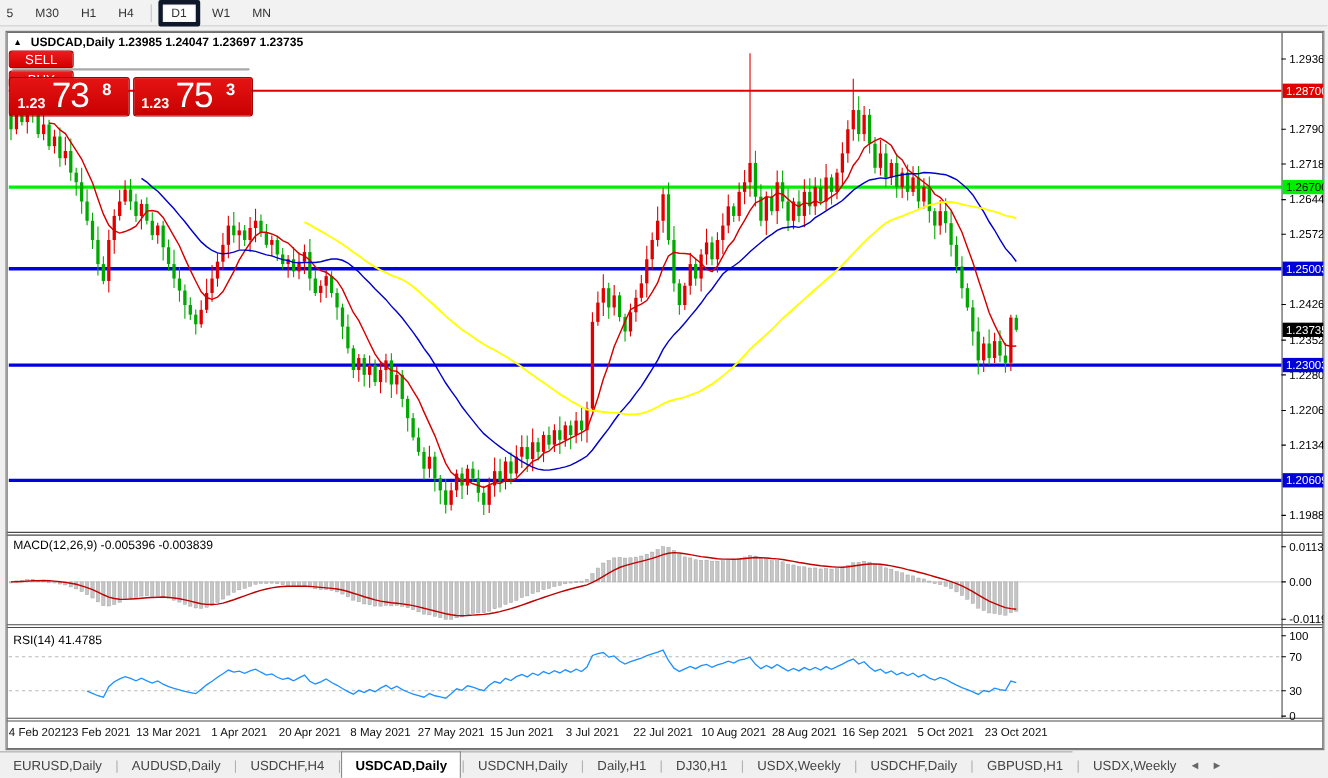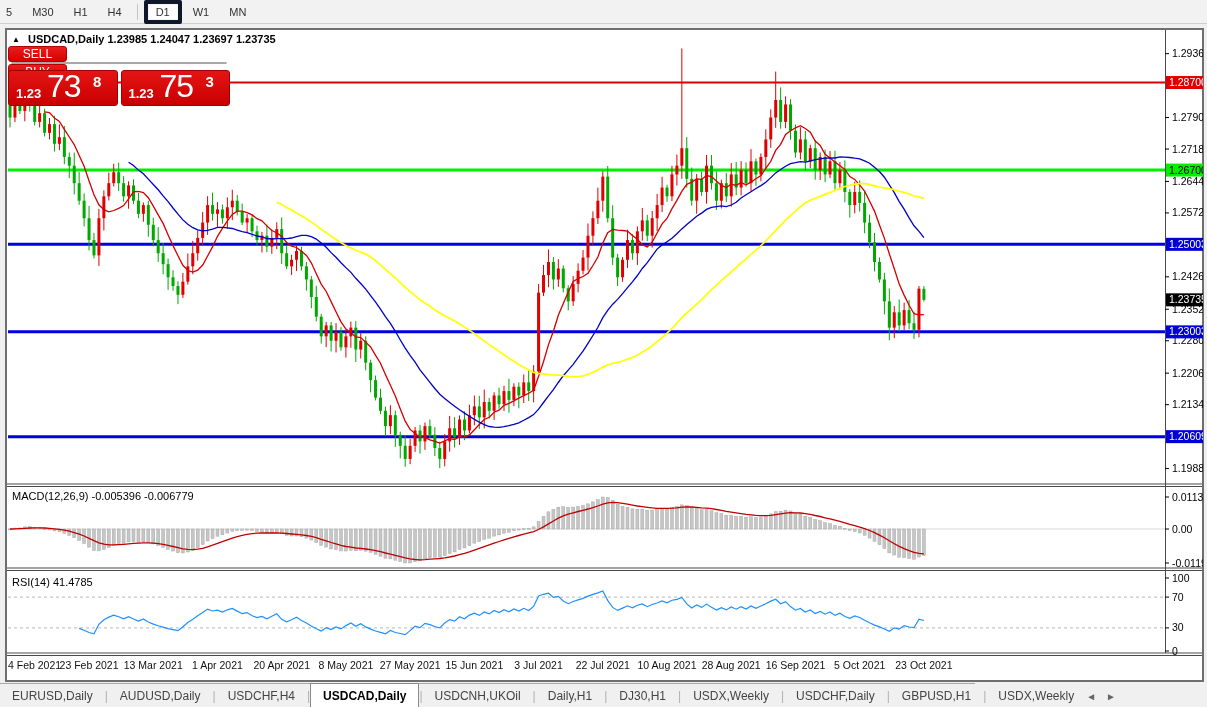--- a/index.html
+++ b/index.html
@@ -741,35 +741,35 @@
         <span class="oc-sup">8</span>
       </div>
       <div class="oc-price">
         <span class="oc-small">1.23</span>
         <span class="oc-big">75</span>
         <span class="oc-sup">3</span>
       </div>
     </div>
   </div>
 
-  <div class="panel-label" style="left:12px;top:490px">MACD(12,26,9) -0.005396 -0.006779</div>
+  <div class="panel-label" style="left:12px;top:490px">MACD(12,26,9) -0.005396 -0.003839</div>
   <div class="panel-label" style="left:12px;top:576px">RSI(14) 41.4785</div>
 
   <div class="tab-bar">
     <div class="tab-pad"></div>
     <div id="tabs-host" style="display:flex;align-items:stretch;">
         <div class="tab">EURUSD,Daily</div>
         <span class="tab-sep">|</span>
         <div class="tab">AUDUSD,Daily</div>
         <span class="tab-sep">|</span>
         <div class="tab">USDCHF,H4</div>
         <span class="tab-sep">|</span>
         <div class="tab active">USDCAD,Daily</div>
         <span class="tab-sep">|</span>
-        <div class="tab">USDCNH,UKOil</div>
+        <div class="tab">USDCNH,Daily</div>
         <span class="tab-sep">|</span>
         <div class="tab">Daily,H1</div>
         <span class="tab-sep">|</span>
         <div class="tab">DJ30,H1</div>
         <span class="tab-sep">|</span>
         <div class="tab">USDX,Weekly</div>
         <span class="tab-sep">|</span>
         <div class="tab">USDCHF,Daily</div>
         <span class="tab-sep">|</span>
         <div class="tab">GBPUSD,H1</div>

